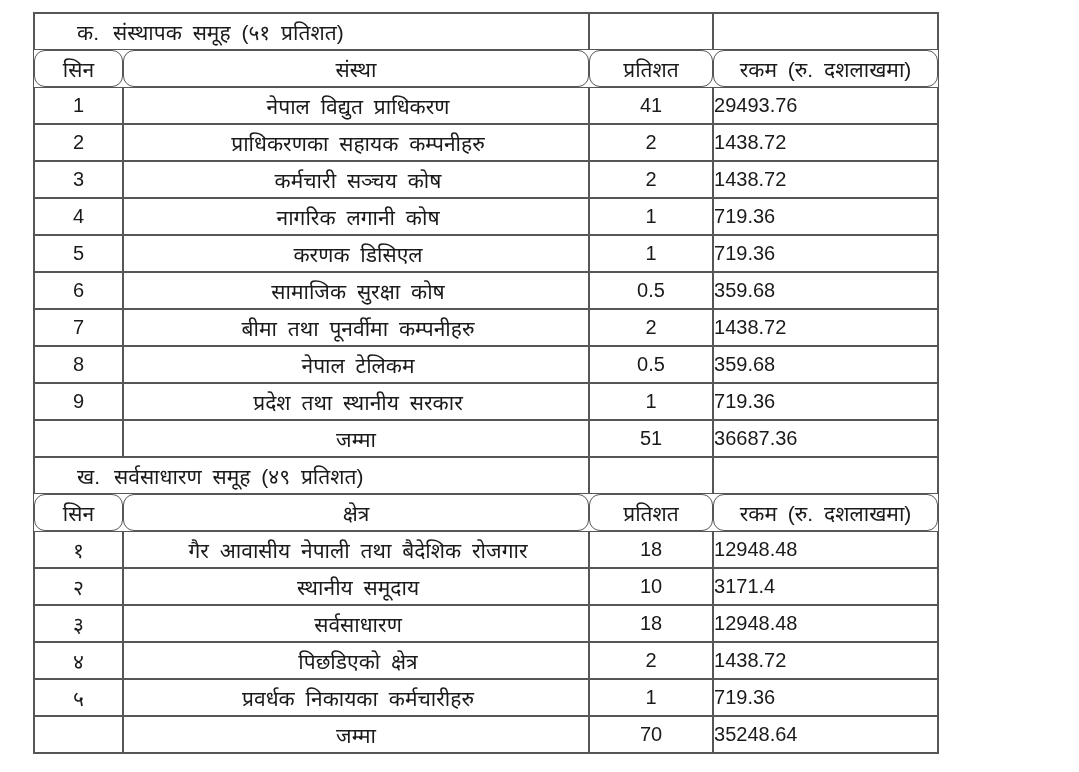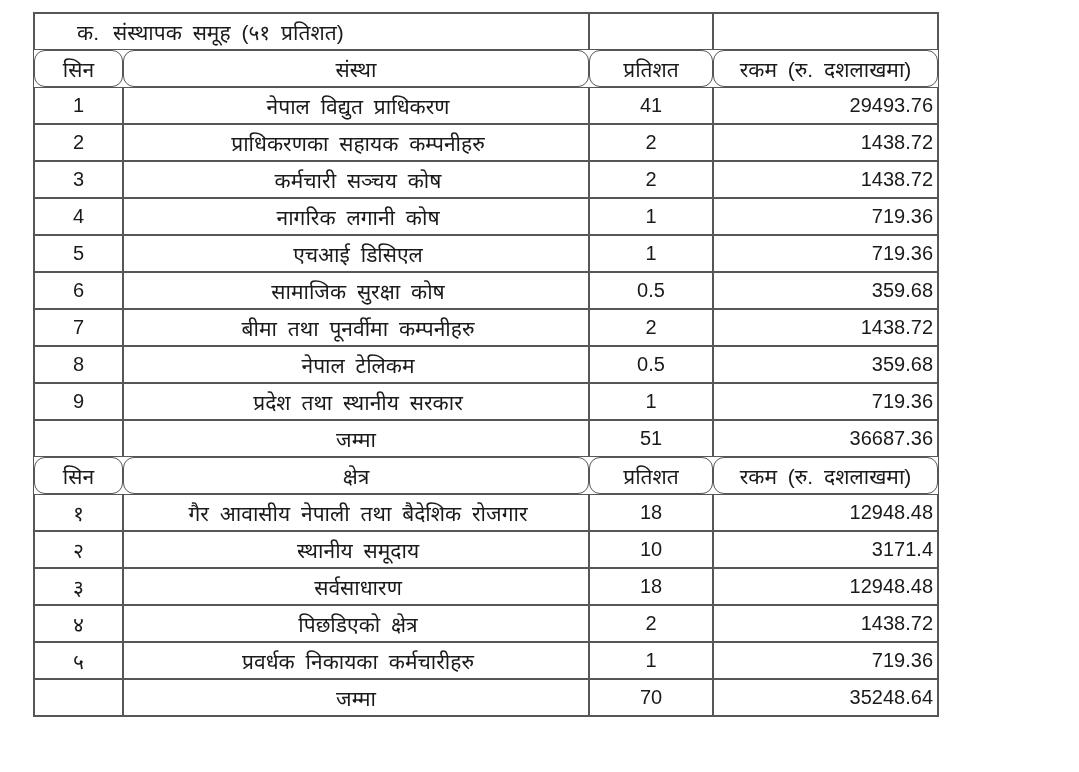--- a/index.html
+++ b/index.html
@@ -33,21 +33,21 @@
     padding: 0;
     vertical-align: middle;
     overflow: hidden;
     white-space: nowrap;
     background: #ffffff;
   }
   .dev  { font-size: 21px; word-spacing: 5px; }
   .num  { font-size: 20px; }
   .c-center { text-align: center; }
   .c-left   { text-align: center; padding-left: 4px !important; }
-  .c-right  { text-align: right; padding-right: 4px !important; }
+  .c-right  { text-align: left; padding-right: 4px !important; }
   .section-title-cell { text-align: left; }
   .section-prefix { margin-left: 42px; }
   .section-name   { margin-left: 14px; }
   .hdr { text-align: center; border-radius: 11px; }
 </style>
 </head>
 <body>
 
 <div class="table-wrap">
   <table class="share-table">
@@ -93,21 +93,21 @@
       <td class="num c-right">1438.72</td>
     </tr>
     <tr>
       <td class="num c-center">4</td>
       <td class="dev c-left">नागरिक लगानी कोष</td>
       <td class="num c-center">1</td>
       <td class="num c-right">719.36</td>
     </tr>
     <tr>
       <td class="num c-center">5</td>
-      <td class="dev c-left">एचआई डिसिएल</td>
+      <td class="dev c-left">करणक डिसिएल</td>
       <td class="num c-center">1</td>
       <td class="num c-right">719.36</td>
     </tr>
     <tr>
       <td class="num c-center">6</td>
       <td class="dev c-left">सामाजिक सुरक्षा कोष</td>
       <td class="num c-center">0.5</td>
       <td class="num c-right">359.68</td>
     </tr>
     <tr>
@@ -129,20 +129,27 @@
       <td class="num c-right">719.36</td>
     </tr>
 
     <tr>
       <td></td>
       <td class="dev c-center">जम्मा</td>
       <td class="num c-center">51</td>
       <td class="num c-right">36687.36</td>
     </tr>
 
+    <tr>
+      <td colspan="2" class="section-title-cell dev">
+        <span class="section-prefix">ख.</span><span class="section-name">सर्वसाधारण समूह  (४९ प्रतिशत)</span>
+      </td>
+      <td></td>
+      <td></td>
+    </tr>
 
     <tr>
       <td class="dev hdr">सिन</td>
       <td class="dev hdr">क्षेत्र</td>
       <td class="dev hdr">प्रतिशत</td>
       <td class="dev hdr">रकम  (रु. दशलाखमा)</td>
     </tr>
 
     <tr>
       <td class="dev c-center">१</td>

